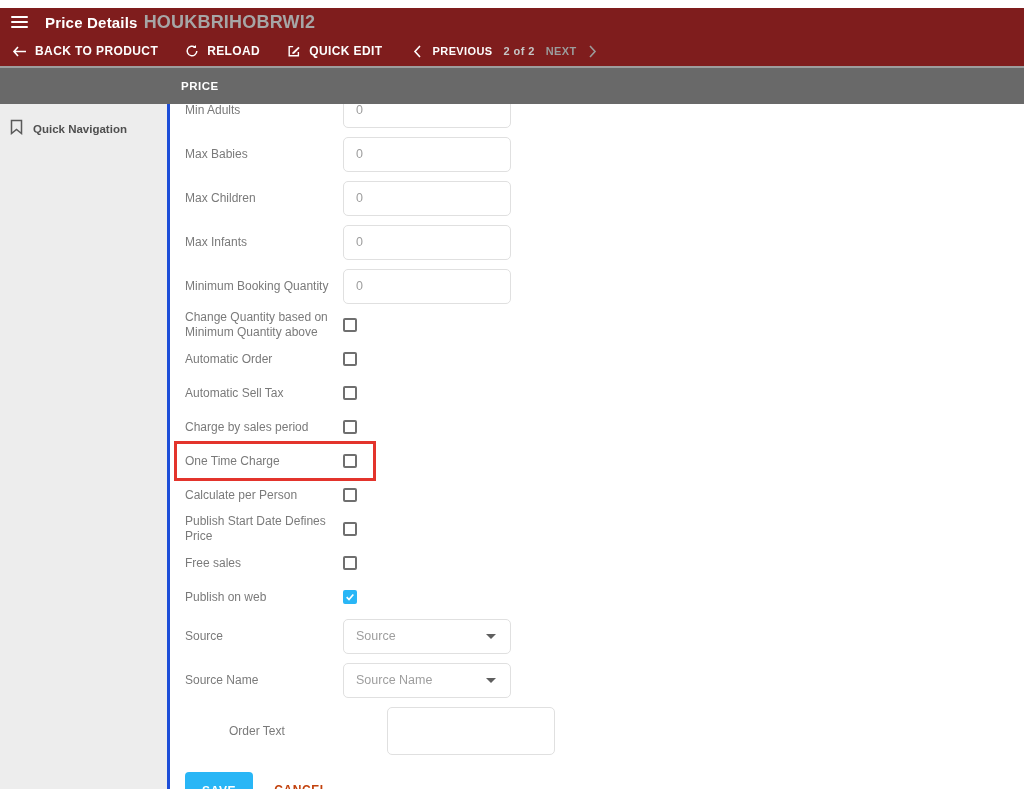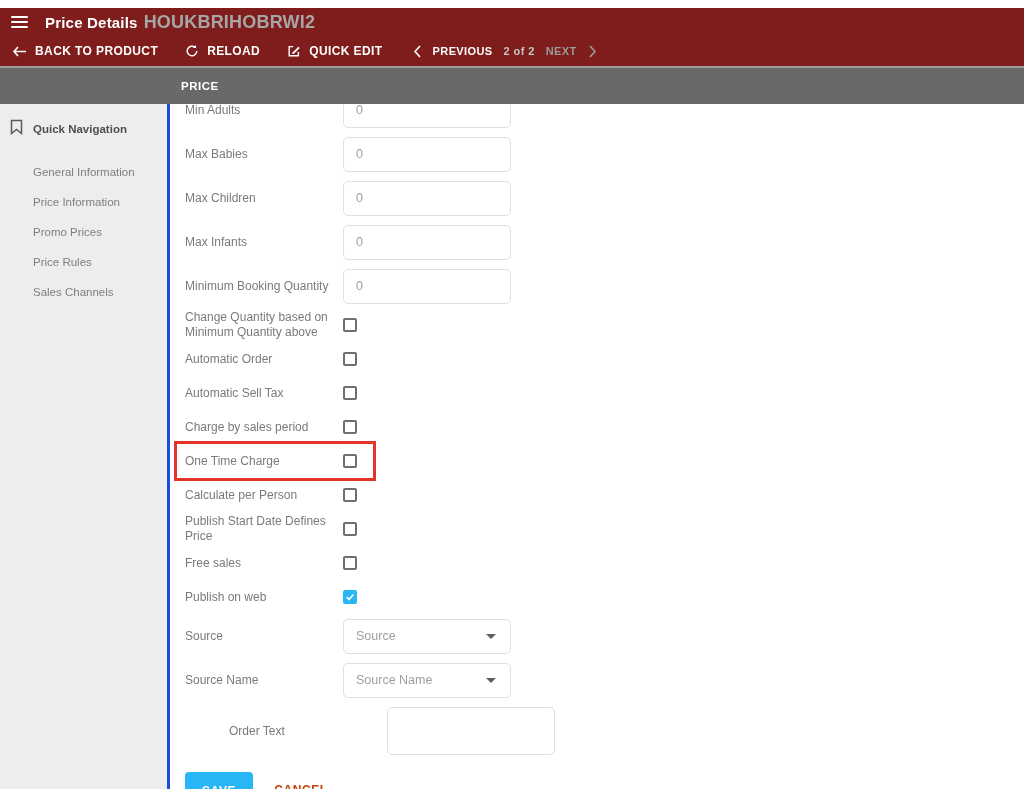--- a/index.html
+++ b/index.html
@@ -135,27 +135,20 @@
   <div class="body">
     <aside class="sidebar">
       <div class="side-head">
         <span>
           <svg width="13" height="16" viewBox="0 0 13 16">
               <path d="M1.5 1.5 H11.5 V14.5 L6.5 10.5 L1.5 14.5 Z" stroke="#5a5a5a" stroke-width="1.5" fill="none"></path>
             </svg>
         </span>
         <span class="side-head-label">Quick Navigation</span>
       </div>
-      <div class="side-list" id="side-list">
-          <div class="side-item">General Information</div>
-          <div class="side-item">Price Information</div>
-          <div class="side-item">Promo Prices</div>
-          <div class="side-item">Price Rules</div>
-          <div class="side-item">Sales Channels</div>
-        </div>
     </aside>
 
     <main class="main">
       <div class="form" id="form-root">
           <div class="row-num">
             <span class="f-label">Min Adults</span>
             <input class="f-input" type="text" value="0" style="">
           </div>
           <div class="row-num">
             <span class="f-label">Max Babies</span>

